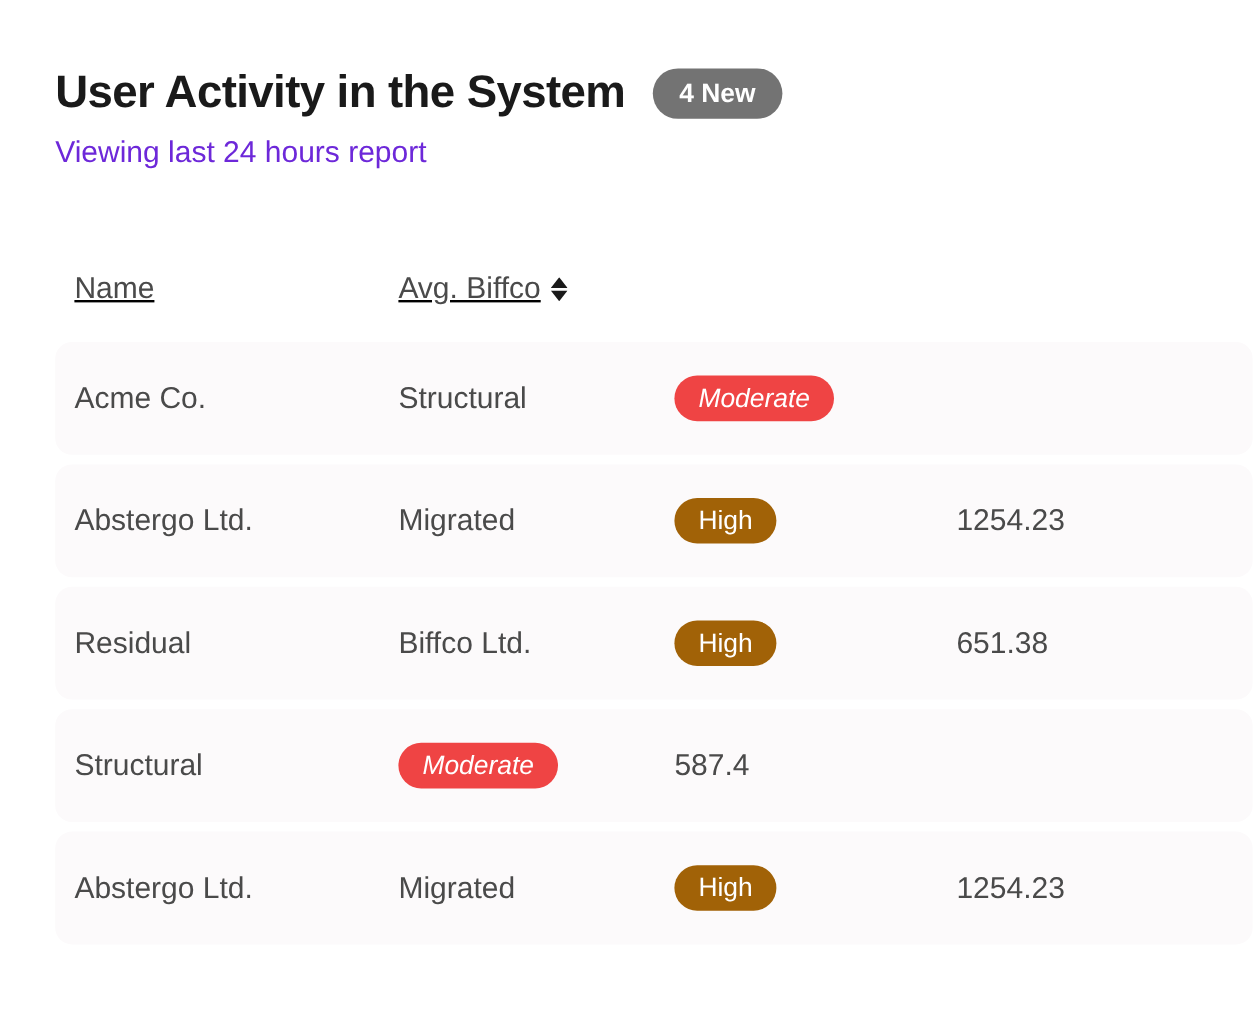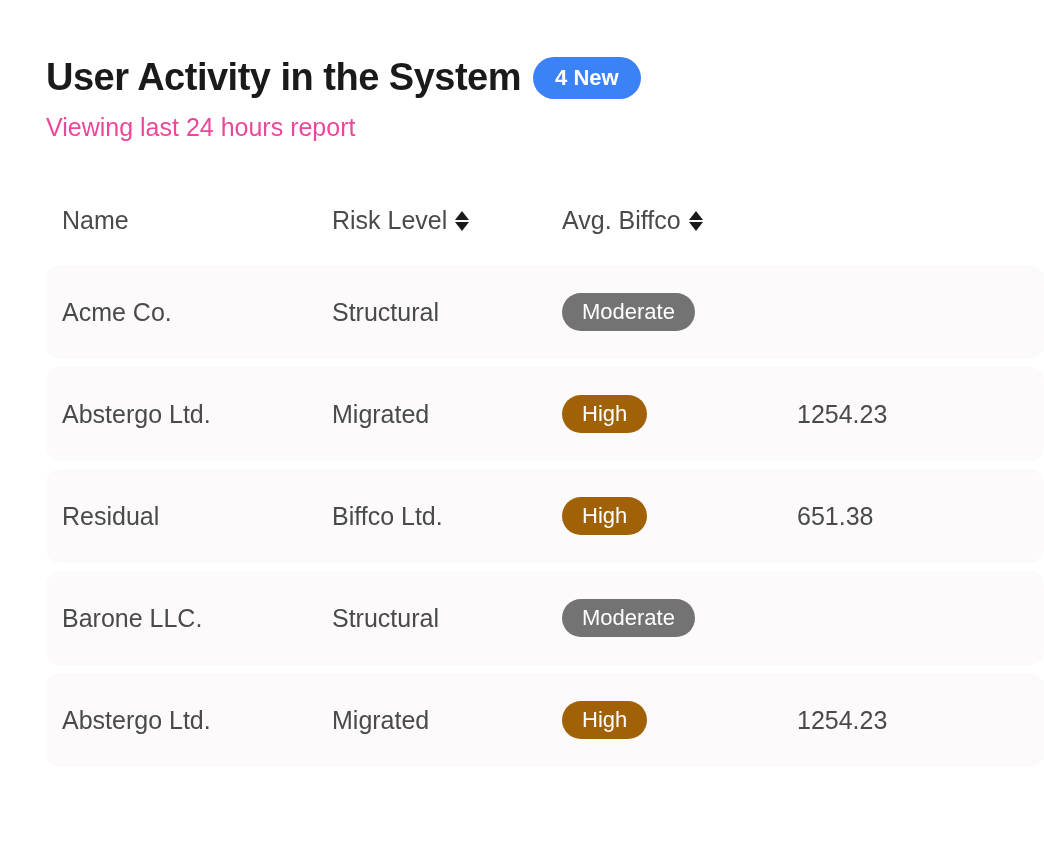--- a/index.html
+++ b/index.html
@@ -14,50 +14,51 @@
     height: 848px;
     overflow: hidden;
     border-top-left-radius: 40px;
   }
   .container {
     padding: 56px 0 0 46px;
   }
   .header-row {
     display: flex;
     align-items: center;
-    gap: 12px;
+    gap: 23px;
     margin-bottom: 14px;
   }
   .title {
     font-size: 38px;
     font-weight: 700;
     color: #1a1a1a;
     letter-spacing: -0.5px;
   }
   .badge-new {
-    background: #3b82f6;
+    background: #737373;
     color: #ffffff;
     font-size: 22px;
     font-weight: 600;
     padding: 8px 22px;
     border-radius: 999px;
   }
   .subtitle {
     font-size: 25px;
-    color: #ec4899;
+    color: #6d28d9;
     font-weight: 400;
-    margin-bottom: 64px;
+    margin-bottom: 84px;
   }
   .table {
     width: 100%;
   }
   .thead {
     display: grid;
     grid-template-columns: 270px 230px 235px 1fr;
     padding: 0 16px 30px 16px;
+    text-decoration: underline;
   }
   .th {
     display: flex;
     align-items: center;
     gap: 8px;
     font-size: 25px;
     color: #4a4a4a;
     font-weight: 400;
   }
   .sort-icon {
@@ -90,21 +91,22 @@
   }
   .pill {
     display: inline-block;
     color: #ffffff;
     font-size: 22px;
     font-weight: 500;
     padding: 6px 20px;
     border-radius: 999px;
   }
   .pill-moderate {
-    background: #737373;
+    background: #ef4444;
+    font-style: italic;
   }
   .pill-high {
     background: #a16207;
   }
 </style>
 </head>
 <body>
 
 <div class="container">
 
@@ -113,31 +115,20 @@
     <span class="badge-new">4 New</span>
   </div>
 
   <p class="subtitle">Viewing last 24 hours report</p>
 
   <div class="table">
 
     <div class="thead">
       <div class="th">
         <span>Name</span>
-      </div>
-      <div class="th">
-        <span>Risk Level</span>
-        <span class="sort-icon">
-          <svg width="14" height="9" viewBox="0 0 14 9">
-              <path d="M7 0 L14 9 L0 9 Z" fill="#1a1a1a"></path>
-            </svg>
-          <svg width="14" height="9" viewBox="0 0 14 9">
-              <path d="M0 0 L14 0 L7 9 Z" fill="#1a1a1a"></path>
-            </svg>
-        </span>
       </div>
       <div class="th">
         <span>Avg. Biffco</span>
         <span class="sort-icon">
           <svg width="14" height="9" viewBox="0 0 14 9">
               <path d="M7 0 L14 9 L0 9 Z" fill="#1a1a1a"></path>
             </svg>
           <svg width="14" height="9" viewBox="0 0 14 9">
               <path d="M0 0 L14 0 L7 9 Z" fill="#1a1a1a"></path>
             </svg>
@@ -157,23 +148,23 @@
           <div class="cell"><span class="pill pill-high">High</span></div>
           <div class="cell">1254.23</div>
         </div>
         <div class="row">
           <div class="cell">Residual</div>
           <div class="cell">Biffco  Ltd.</div>
           <div class="cell"><span class="pill pill-high">High</span></div>
           <div class="cell">651.38</div>
         </div>
         <div class="row">
-          <div class="cell">Barone LLC.</div>
           <div class="cell">Structural</div>
           <div class="cell"><span class="pill pill-moderate">Moderate</span></div>
+          <div class="cell">587.4</div>
         </div>
         <div class="row">
           <div class="cell">Abstergo Ltd.</div>
           <div class="cell">Migrated</div>
           <div class="cell"><span class="pill pill-high">High</span></div>
           <div class="cell">1254.23</div>
         </div>
       </div>
 
   </div>

